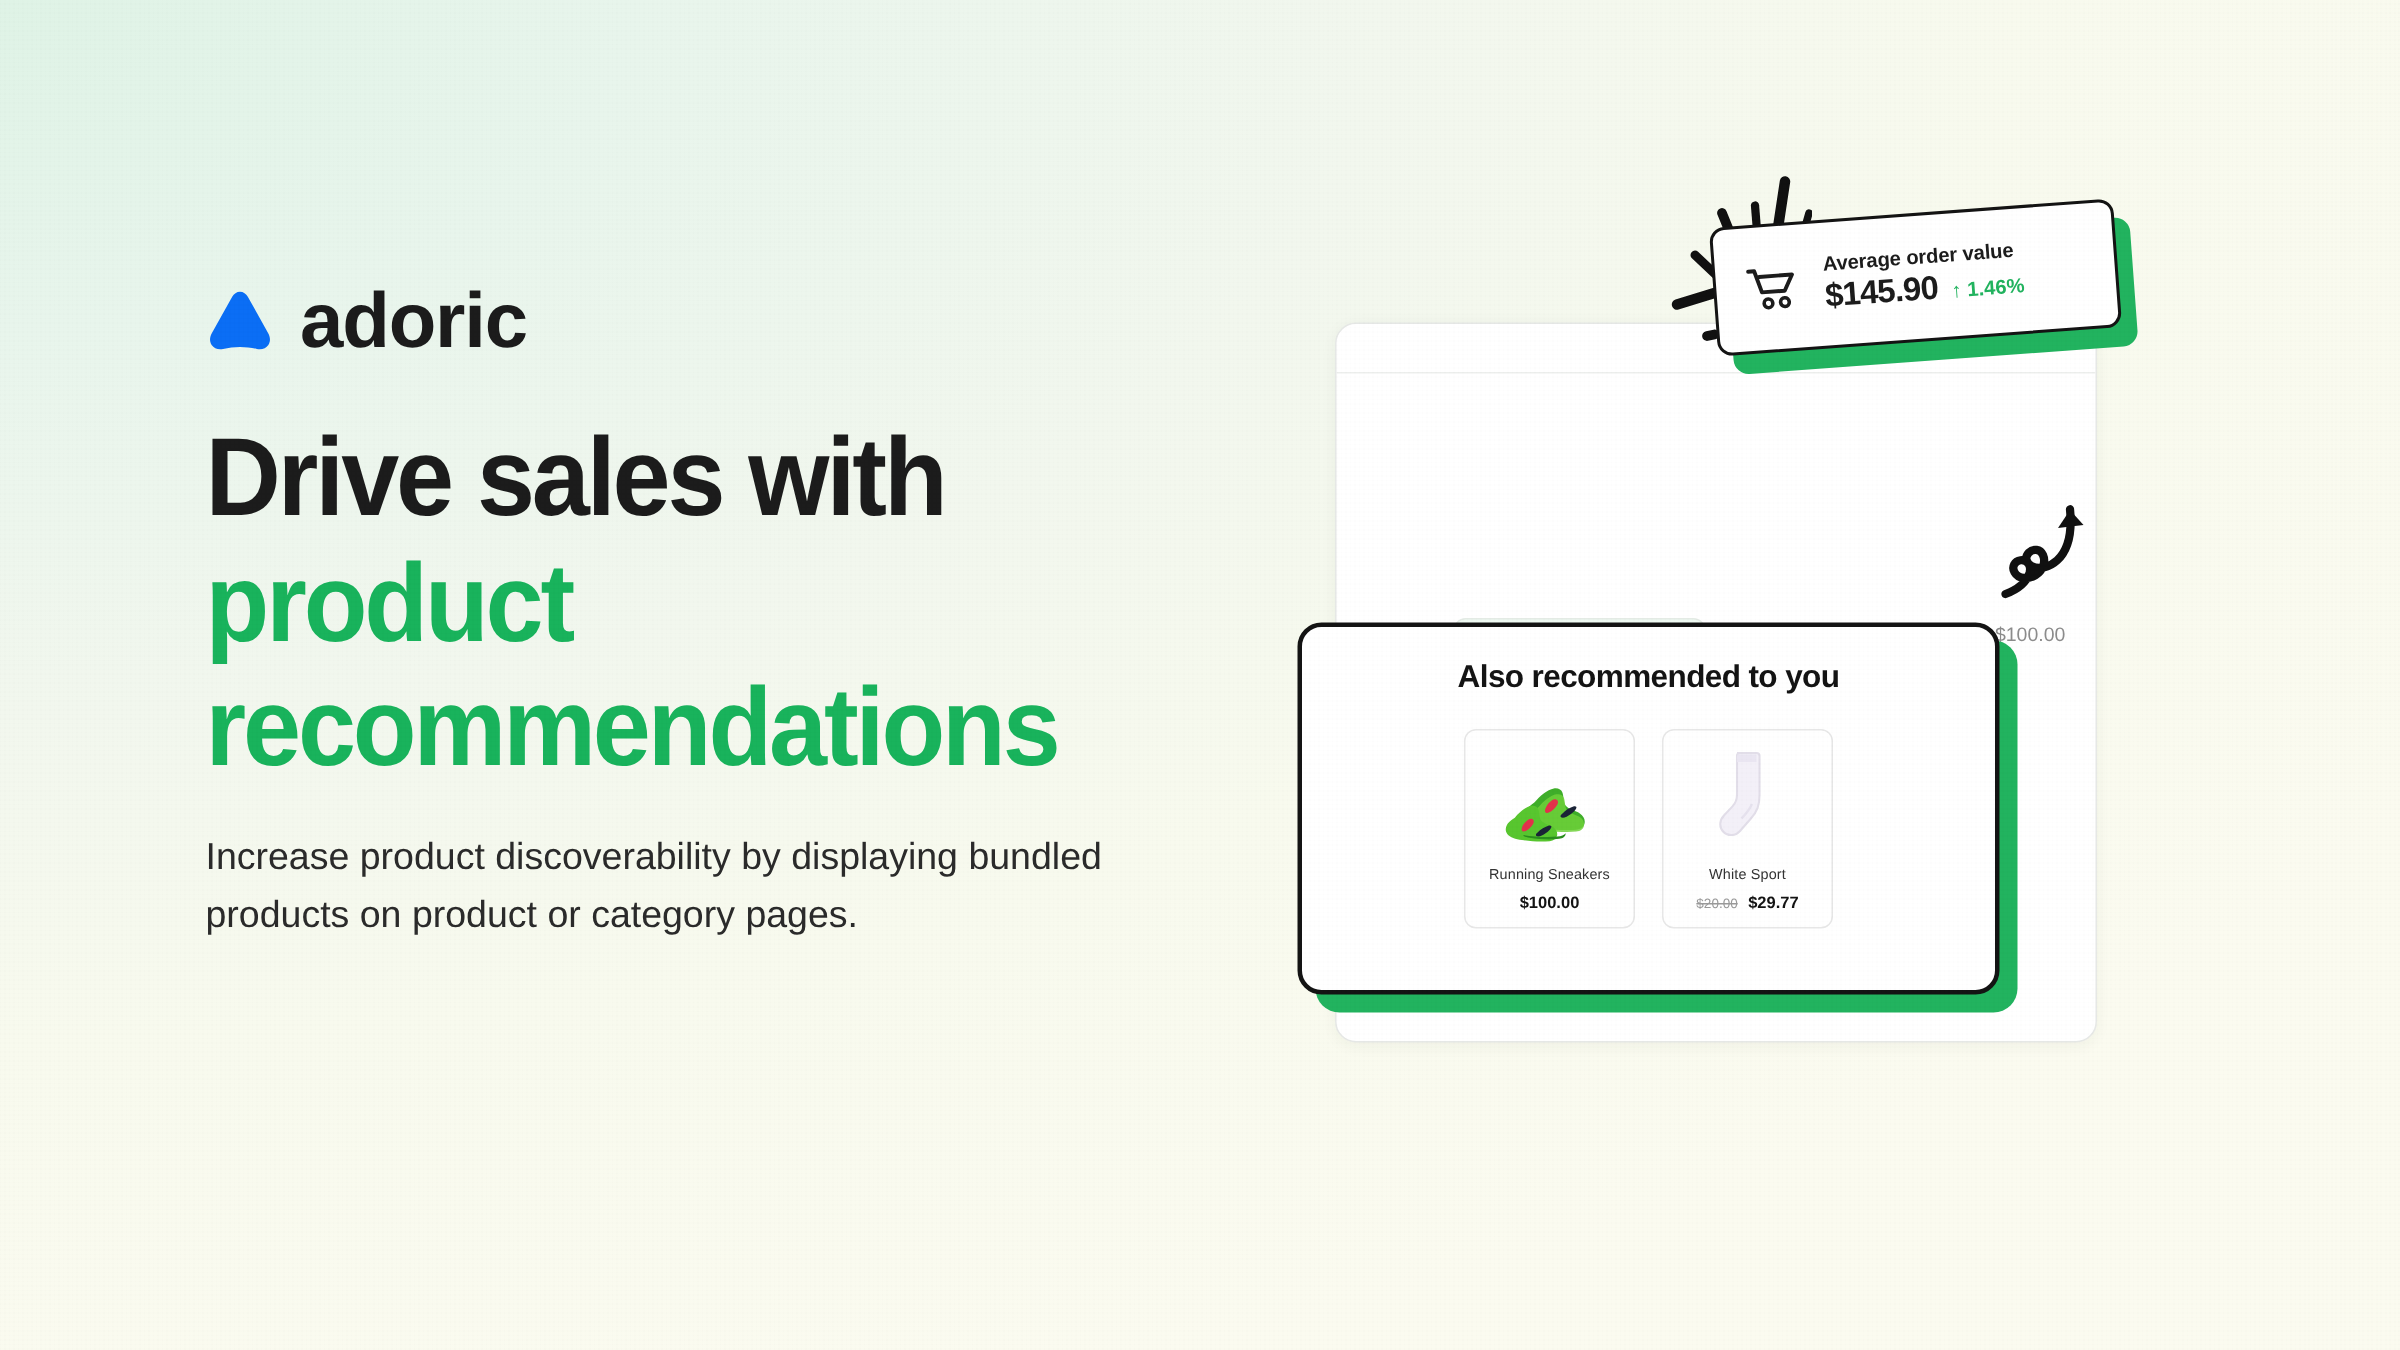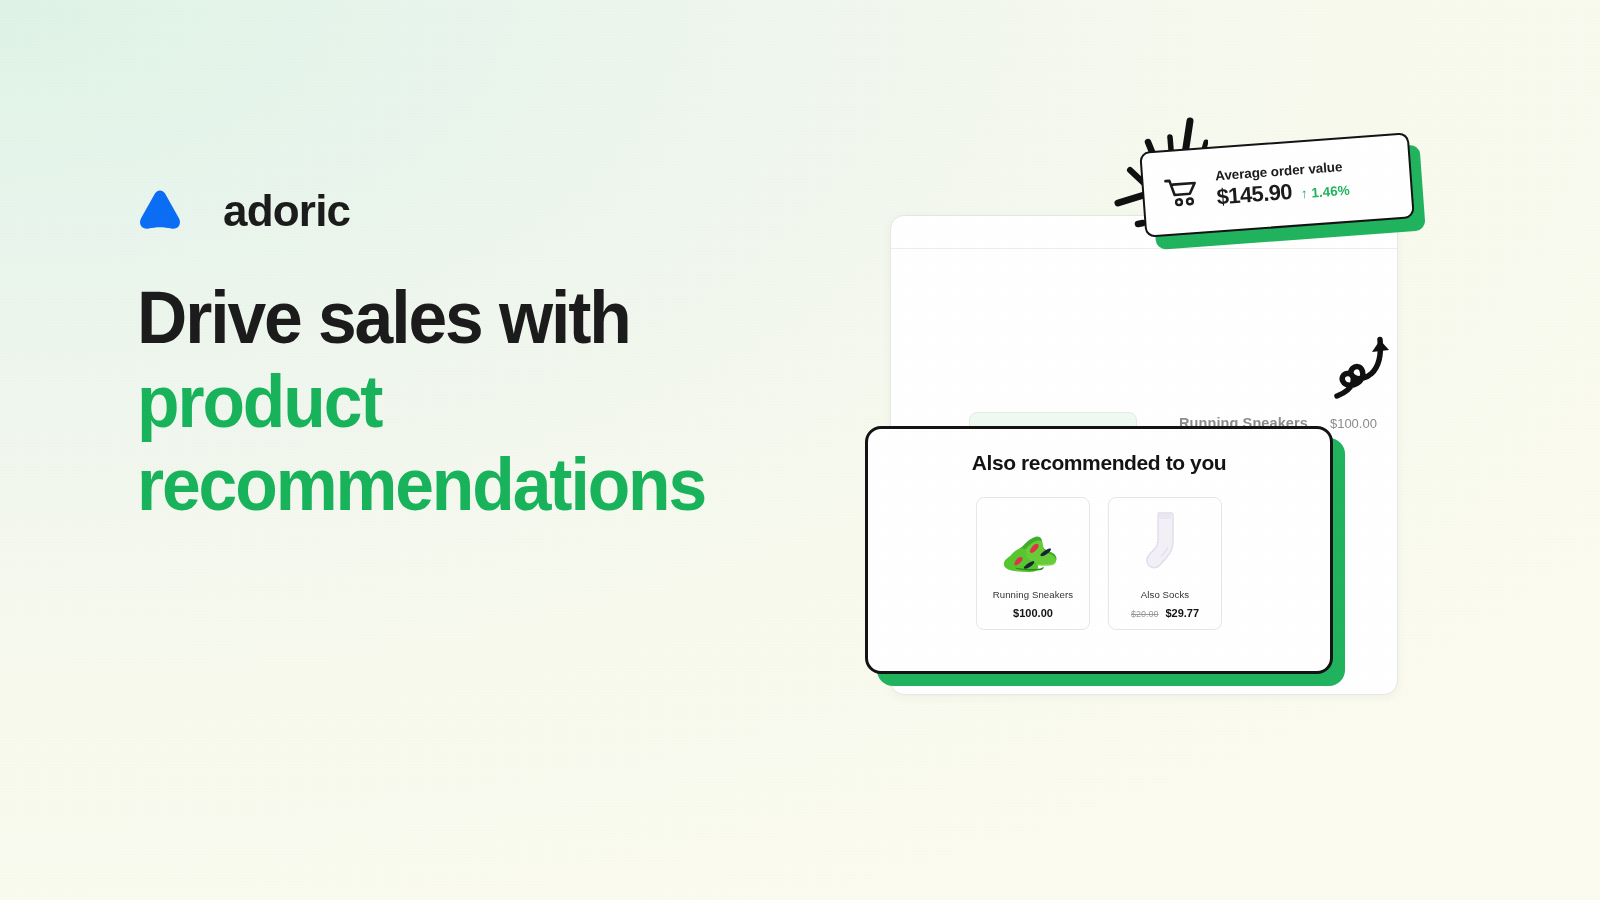--- a/index.html
+++ b/index.html
@@ -18,21 +18,21 @@
       repeating-linear-gradient(0deg, rgba(0,0,0,0.012) 0 1px, transparent 1px 3px),
       repeating-linear-gradient(90deg, rgba(0,0,0,0.012) 0 1px, transparent 1px 3px);
     opacity: .55;
   }
 
   
   .left { position: absolute; left: 137px; top: 0; width: 700px; height: 900px; }
 
   .logo-row { position: absolute; top: 188px; left: 0; display: flex; align-items: center; gap: 17px; }
   .logo-mark { width: 46px; height: 45px; display: block; }
-  .logo-word { font-size: 44px; font-weight: 700; letter-spacing: -.8px; color: #1C1C1C; line-height: 1; margin-left: 23px; }
+  .logo-word { font-size: 52px; font-weight: 700; letter-spacing: -.8px; color: #1C1C1C; line-height: 1; }
 
   .headline { position: absolute; top: 276px; left: 0; width: 700px;
     font-size: 74px; font-weight: 700; line-height: 1.13;
     letter-spacing: -2.2px; color: #1C1C1C;
     font-stretch: condensed; transform: scaleX(.94); transform-origin: left top; }
   .headline .accent { color: #19B35C; display: block; }
 
   .subtitle { position: absolute; top: 552px; left: 0; width: 620px;
     font-size: 25px; line-height: 1.56; color: #2B2B2B; font-weight: 400; }
 
@@ -81,21 +81,21 @@
   .aov-value { font-size: 22px; font-weight: 700; color: #1C1C1C; letter-spacing: -.6px; }
   .aov-delta { font-size: 13.5px; font-weight: 700; color: #22B35F; white-space: nowrap; }
 
   
   .sparkles { position: absolute; left: 218px; top: 0px; width: 130px; height: 145px; }
 
   
   .curly { position: absolute; left: 470px; top: 178px; width: 130px; height: 160px; }
 
   
-  .rec-wrap { position: absolute; left: 5px; top: 336px; width: 380px; height: 255px; }
+  .rec-wrap { position: absolute; left: 5px; top: 325px; width: 380px; height: 255px; }
   .rec-shadow { position: absolute; left: 12px; top: 12px; width: 468px; height: 248px;
     background: #22B35F; border-radius: 16px; }
   .rec-panel {
     position: relative; width: 468px; height: 248px; background: #fff;
     border: 3px solid #141414; border-radius: 16px; padding: 22px 22px 0;
   }
   .rec-title { text-align: center; font-size: 21px; font-weight: 700; color: #141414; letter-spacing: -.4px; }
   .rec-grid { display: flex; gap: 18px; justify-content: center; margin-top: 22px; }
   .rec-tile {
     width: 114px; height: 133px; border: 1px solid #E7E7E7; border-radius: 8px;
@@ -119,20 +119,21 @@
     </svg>
     <span class="logo-word">adoric</span>
   </div>
 
   <h1 class="headline">
     <span>Drive sales with</span>
     <span class="accent">product</span>
     <span class="accent">recommendations</span>
   </h1>
 
+  <p class="subtitle">Increase product discoverability by displaying bundled products on product or category pages.</p>
 </div>
 
 <div class="scene">
 
   <div class="store-panel">
     <div class="store-topbar"></div>
 
     <div class="pd-image">
       <svg width="108" height="74" viewBox="0 0 108 74">
         <g>
@@ -221,21 +222,21 @@
         </div>
 
         <div class="rec-tile">
           <div class="rec-thumb">
             <svg width="44" height="72" viewBox="0 0 44 72">
               <path d="M15 3h13c1.2 0 2 .8 2 2v26c0 7-1.5 11-6 16l-7 8c-3 3.4-8 3.6-11 .6-3-3-2.8-7.8.3-11l5.7-6c2.2-2.4 3-4.6 3-8V5c0-1.2.8-2 2-2z" fill="#F3F0F8" stroke="#E2DEE9" stroke-width="1.4"></path>
               <path d="M15 4h13v5H15z" fill="#EAE6F2"></path>
               <path d="M25 37c-1.6 3.6-4 6.6-7 9.6" fill="none" stroke="#E6E2EE" stroke-width="1.6"></path>
             </svg>
           </div>
-          <div class="rec-name">Also Socks</div>
+          <div class="rec-name">White Sport</div>
           <div class="rec-prices">
             <span class="rec-old">$20.00</span>
             <span class="rec-new">$29.77</span>
           </div>
         </div>
 
 
       </div>
     </div>
   </div>

